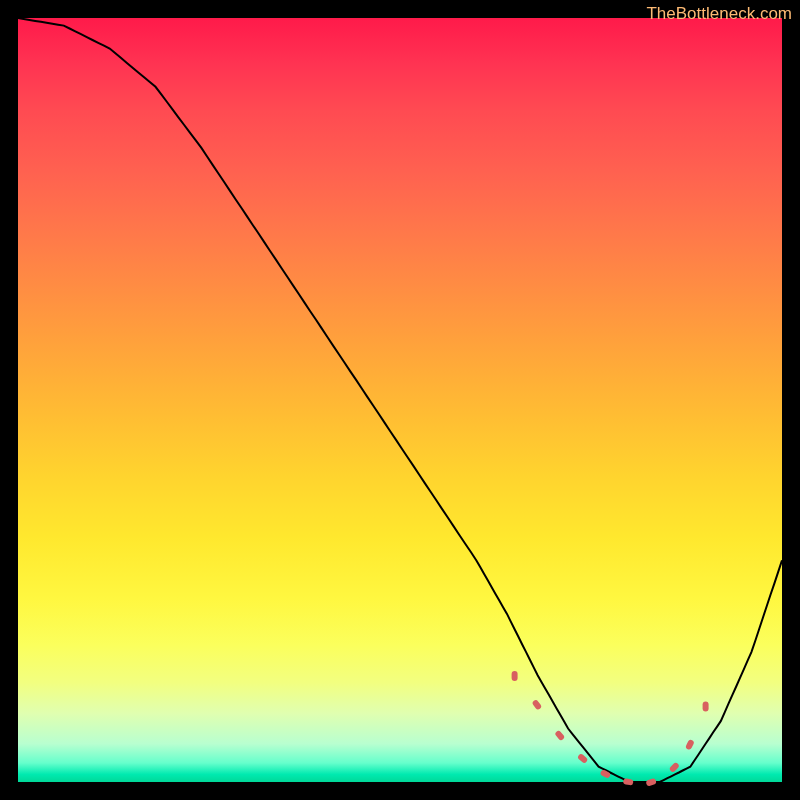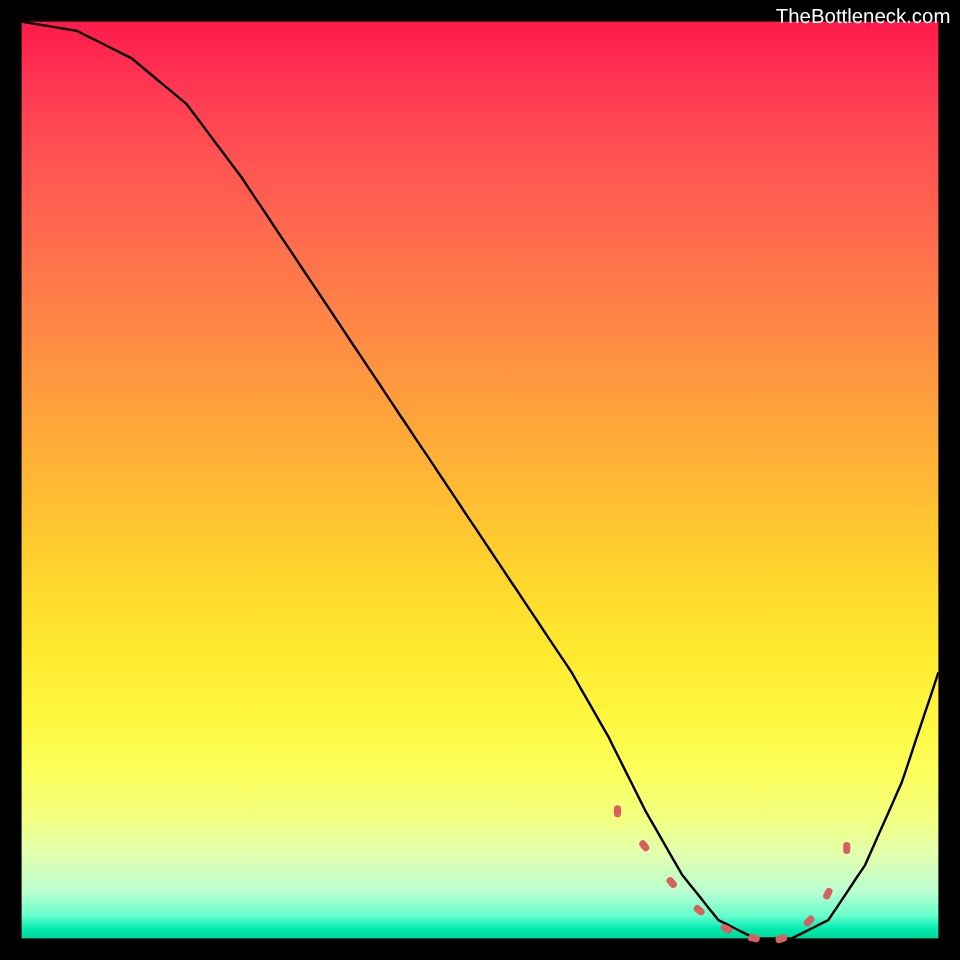--- a/index.html
+++ b/index.html
@@ -1,17 +1,17 @@
 <!DOCTYPE html>
 <html><head>
 <meta charset="utf-8">
 <style>
 * { margin: 0; padding: 0; box-sizing: border-box; }
 body { width: 800px; height: 800px; background: #000; position: relative; font-family: Arial, sans-serif; }
-.watermark { position: absolute; top: 4px; right: 8px; color: #ffffff; font-size: 17px; font-weight: 500; z-index: 10; }
+.watermark { position: absolute; top: 4px; right: 8px; color: #fdba74; font-size: 17px; font-weight: 500; z-index: 10; }
 .plot-area { position: absolute; left: 18px; top: 18px; width: 764px; height: 764px; }
 .gradient-bg { position: absolute; inset: 0; background: linear-gradient(to bottom,
   #ff1a4a 0%,
   #ff3352 6%,
   #ff4a52 12%,
   #ff6150 20%,
   #ff784a 28%,
   #ff8f42 36%,
   #ffa63a 44%,
   #ffbd33 52%,

